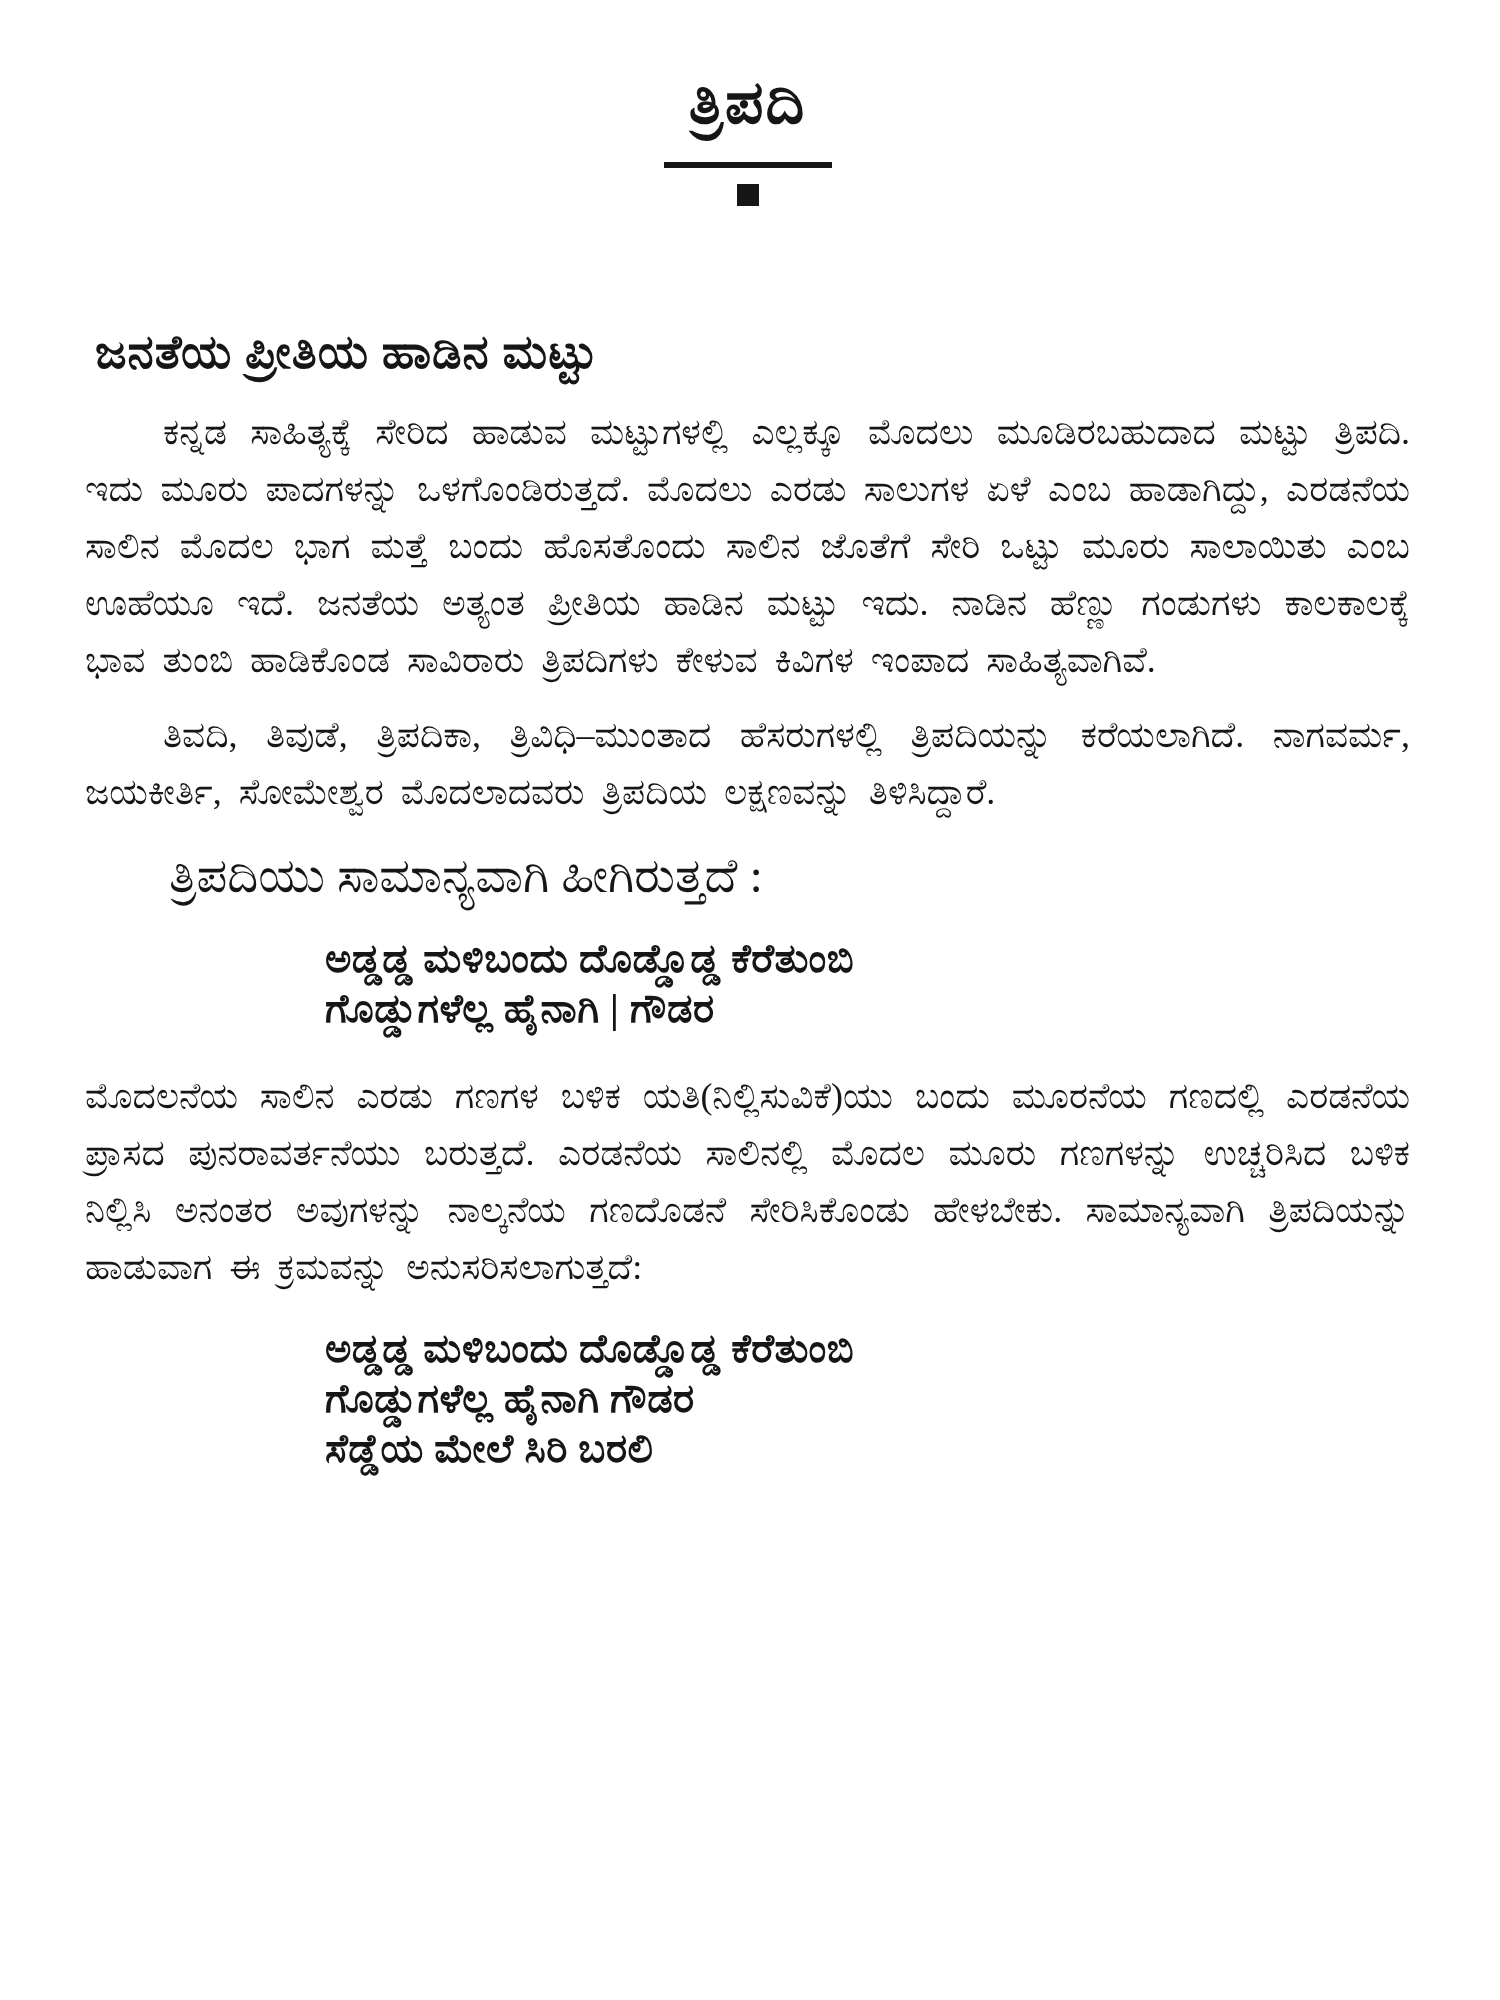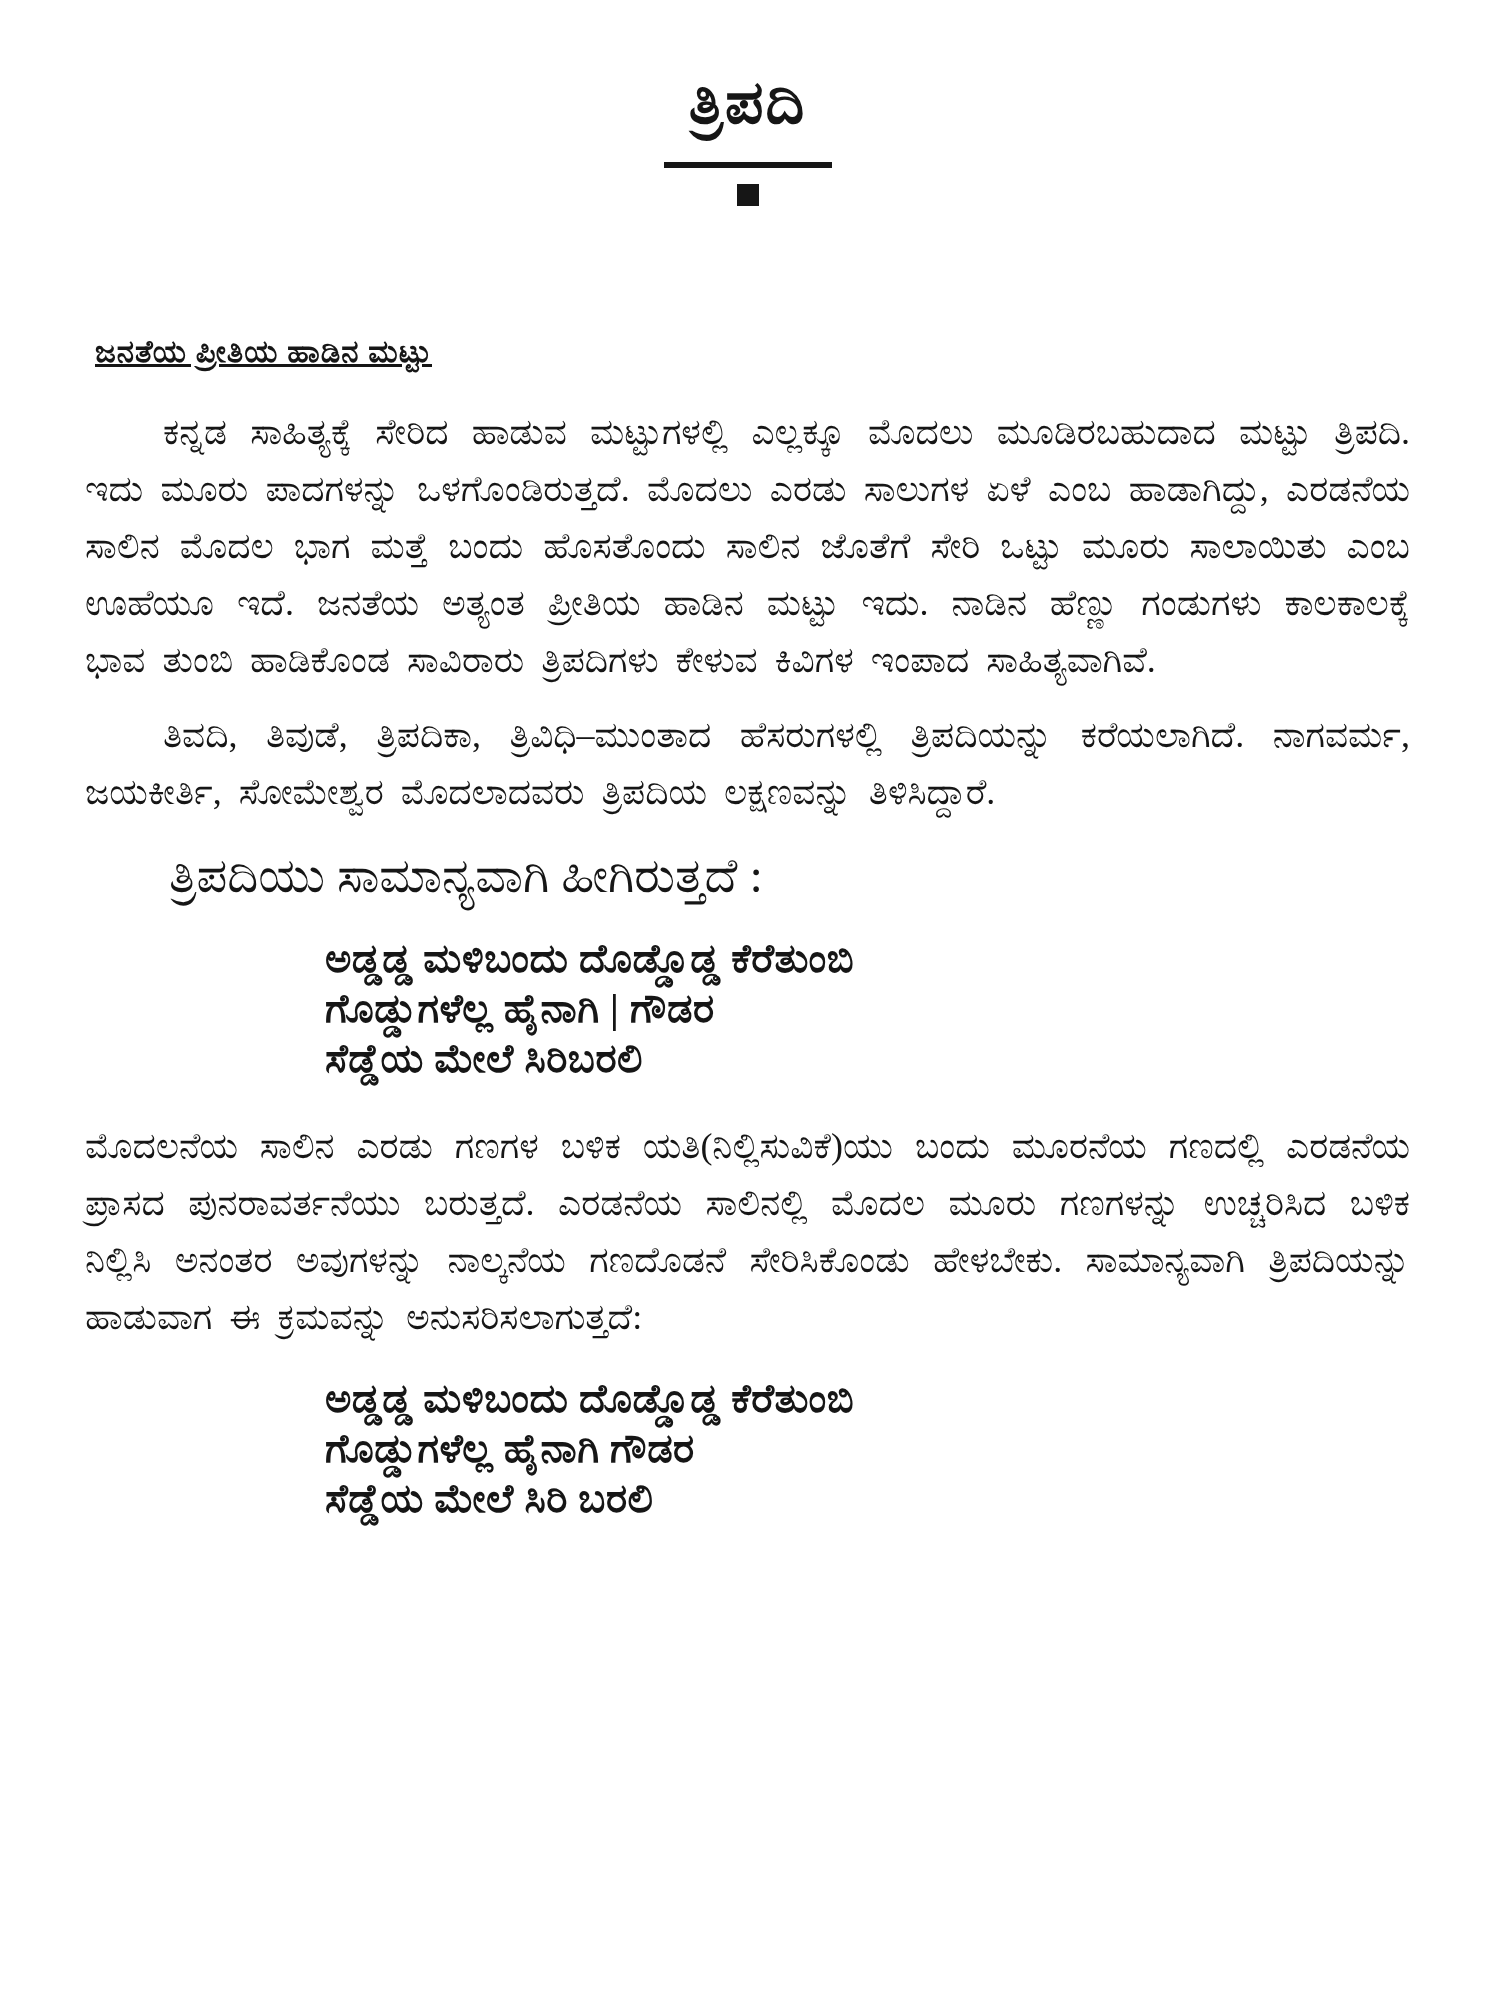--- a/index.html
+++ b/index.html
@@ -40,26 +40,25 @@
     margin: 26px auto 0 auto;
   }
   .title-square {
     width: 22px;
     height: 22px;
     background: #161616;
     margin: 16px auto 0 auto;
   }
   
   .section-heading {
-    font-size: 31px;
+    font-size: 47px;
     line-height: 56px;
     font-weight: 700;
     margin: 0 0 24px 10px;
     letter-spacing: 1px;
-    text-decoration: underline;
   }
   
   .body-para {
     font-size: 36px;
     line-height: 57px;
     text-align: justify;
     text-justify: inter-word;
     word-spacing: 8px;
     margin: 0 0 18px 0;
   }
@@ -98,21 +97,20 @@
 
   <p class="body-para indent">ಕನ್ನಡ ಸಾಹಿತ್ಯಕ್ಕೆ ಸೇರಿದ ಹಾಡುವ ಮಟ್ಟುಗಳಲ್ಲಿ ಎಲ್ಲಕ್ಕೂ ಮೊದಲು ಮೂಡಿರಬಹುದಾದ ಮಟ್ಟು ತ್ರಿಪದಿ. ಇದು ಮೂರು ಪಾದಗಳನ್ನು ಒಳಗೊಂಡಿರುತ್ತದೆ. ಮೊದಲು ಎರಡು ಸಾಲುಗಳ ಏಳೆ ಎಂಬ ಹಾಡಾಗಿದ್ದು, ಎರಡನೆಯ ಸಾಲಿನ ಮೊದಲ ಭಾಗ ಮತ್ತೆ ಬಂದು ಹೊಸತೊಂದು ಸಾಲಿನ ಜೊತೆಗೆ ಸೇರಿ ಒಟ್ಟು ಮೂರು ಸಾಲಾಯಿತು ಎಂಬ ಊಹೆಯೂ ಇದೆ. ಜನತೆಯ ಅತ್ಯಂತ ಪ್ರೀತಿಯ ಹಾಡಿನ ಮಟ್ಟು ಇದು. ನಾಡಿನ ಹೆಣ್ಣು ಗಂಡುಗಳು ಕಾಲಕಾಲಕ್ಕೆ ಭಾವ ತುಂಬಿ ಹಾಡಿಕೊಂಡ ಸಾವಿರಾರು ತ್ರಿಪದಿಗಳು ಕೇಳುವ ಕಿವಿಗಳ ಇಂಪಾದ ಸಾಹಿತ್ಯವಾಗಿವೆ.</p>
 
   <p class="body-para indent">ತಿವದಿ, ತಿವುಡೆ, ತ್ರಿಪದಿಕಾ, ತ್ರಿವಿಧಿ–ಮುಂತಾದ ಹೆಸರುಗಳಲ್ಲಿ ತ್ರಿಪದಿಯನ್ನು ಕರೆಯಲಾಗಿದೆ. ನಾಗವರ್ಮ, ಜಯಕೀರ್ತಿ, ಸೋಮೇಶ್ವರ ಮೊದಲಾದವರು ತ್ರಿಪದಿಯ ಲಕ್ಷಣವನ್ನು ತಿಳಿಸಿದ್ದಾರೆ.</p>
 
   <p class="intro-line">ತ್ರಿಪದಿಯು ಸಾಮಾನ್ಯವಾಗಿ ಹೀಗಿರುತ್ತದೆ :</p>
 
   <div class="verse-block">
     <div class="verse-line">ಅಡ್ಡಡ್ಡ ಮಳಿಬಂದು ದೊಡ್ಡೊಡ್ಡ ಕೆರೆತುಂಬಿ</div>
     <div class="verse-line">ಗೊಡ್ಡುಗಳೆಲ್ಲ ಹೈನಾಗಿ | ಗೌಡರ</div>
-    <div class="verse-line">ಸೆಡ್ಡೆಯ ಮೇಲೆ ಸಿರಿಬರಲಿ</div>
   </div>
 
   <p class="body-para para-after-verse">ಮೊದಲನೆಯ ಸಾಲಿನ ಎರಡು ಗಣಗಳ ಬಳಿಕ ಯತಿ(ನಿಲ್ಲಿಸುವಿಕೆ)ಯು ಬಂದು ಮೂರನೆಯ ಗಣದಲ್ಲಿ ಎರಡನೆಯ ಪ್ರಾಸದ ಪುನರಾವರ್ತನೆಯು ಬರುತ್ತದೆ. ಎರಡನೆಯ ಸಾಲಿನಲ್ಲಿ ಮೊದಲ ಮೂರು ಗಣಗಳನ್ನು ಉಚ್ಚರಿಸಿದ ಬಳಿಕ ನಿಲ್ಲಿಸಿ ಅನಂತರ ಅವುಗಳನ್ನು ನಾಲ್ಕನೆಯ ಗಣದೊಡನೆ ಸೇರಿಸಿಕೊಂಡು ಹೇಳಬೇಕು. ಸಾಮಾನ್ಯವಾಗಿ ತ್ರಿಪದಿಯನ್ನು ಹಾಡುವಾಗ ಈ ಕ್ರಮವನ್ನು ಅನುಸರಿಸಲಾಗುತ್ತದೆ:</p>
 
   <div class="verse-block second">
     <div class="verse-line">ಅಡ್ಡಡ್ಡ ಮಳಿಬಂದು ದೊಡ್ಡೊಡ್ಡ ಕೆರೆತುಂಬಿ</div>
     <div class="verse-line">ಗೊಡ್ಡುಗಳೆಲ್ಲ ಹೈನಾಗಿ ಗೌಡರ</div>
     <div class="verse-line">ಸೆಡ್ಡೆಯ ಮೇಲೆ ಸಿರಿ ಬರಲಿ</div>
   </div>
 

